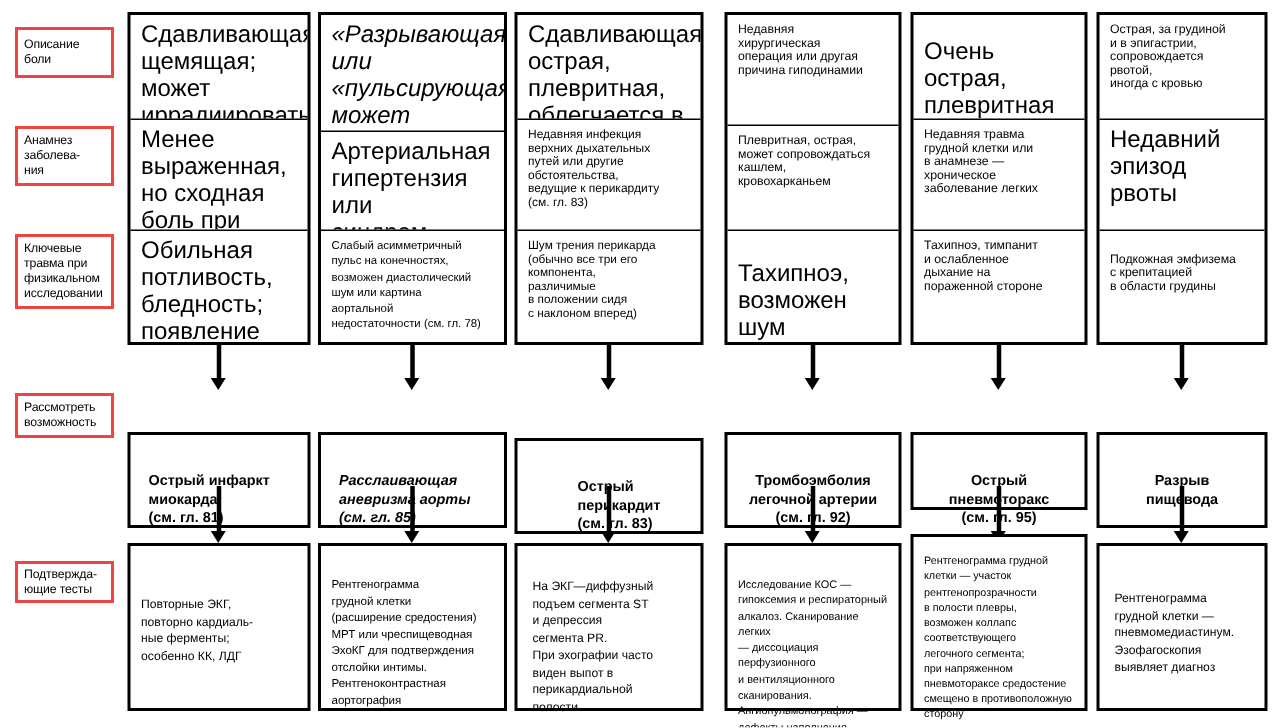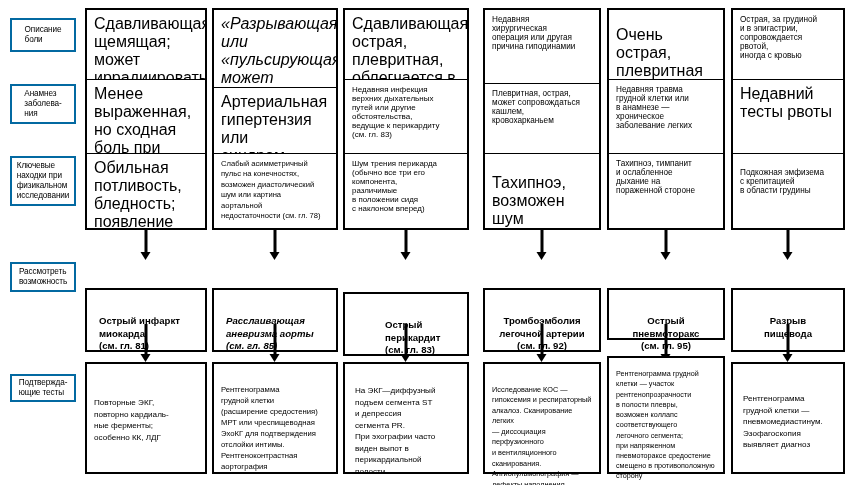--- a/index.html
+++ b/index.html
@@ -16,25 +16,25 @@
     width: 853px;
     height: 485px;
     background: #ffffff;
     overflow: hidden;
   }
 
   
   .row-label {
     position: absolute;
     box-sizing: border-box;
-    border: 2px solid #0369a1;
+    border: 2px solid #ef4444;
     background: #fff;
     display: flex;
     align-items: center;
-    justify-content: center;
+    justify-content: flex-start;
     padding: 2px 4px;
     font-size: 8.2px;
     line-height: 1.25;
     letter-spacing: -0.1px;
   }
 
   
   .stack {
     position: absolute;
     box-sizing: border-box;
@@ -112,21 +112,21 @@
   </div>
 
   <div class="row-label" style="left:10px; top:84px; width:66px; height:40px;">
     <span style="white-space:pre-line">Анамнез
 заболева-
 ния</span>
   </div>
 
   <div class="row-label" style="left:10px; top:156px; width:66px; height:50px;">
     <span style="white-space:pre-line">Ключевые
-находки при
+травма при
 физикальном
 исследовании</span>
   </div>
 
   <div class="row-label" style="left:10px; top:262px; width:66px; height:30px;">
     <span style="white-space:pre-line">Рассмотреть
 возможность</span>
   </div>
 
   <div class="row-label" style="left:10px; top:374px; width:66px; height:28px;">
@@ -352,21 +352,21 @@
 сторону</span>
   </div>
 
   <div class="stack" style="left:731px; top:8px; width:114px; height:222px;">
     <div class="sub t-desc" style="height:70px; font-size:8.2px;"><span>Острая, за грудиной
 и в эпигастрии,
 сопровождается
 рвотой,
 иногда с кровью</span></div>
     <div class="sub t-hist center-both" style="height:74px;"><span>Недавний
-тесты рвоты</span></div>
+эпизод рвоты</span></div>
     <div class="sub t-find" style="height:74px; font-size:8.2px; padding-top:14px;"><span>Подкожная эмфизема
 с крепитацией
 в области грудины</span></div>
   </div>
 
   <div class="arrow" style="left:788px; top:230px;">
     <div class="shaft" style="height:22px;"></div>
     <div class="head" style="top:22px;"></div>
   </div>
 

